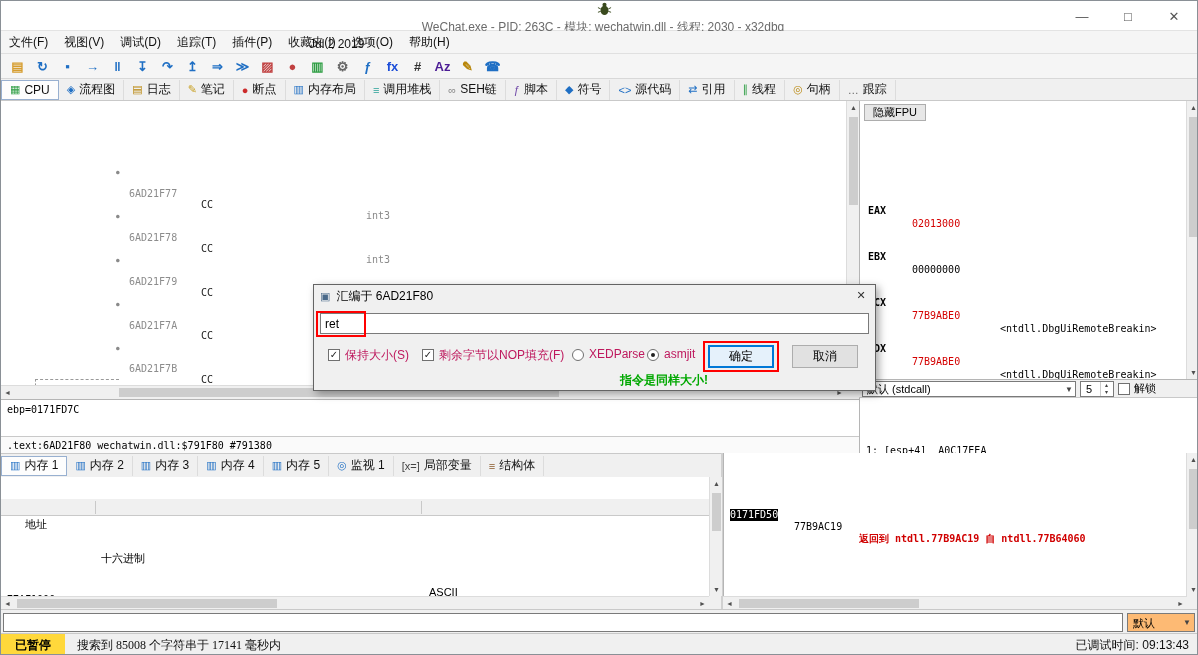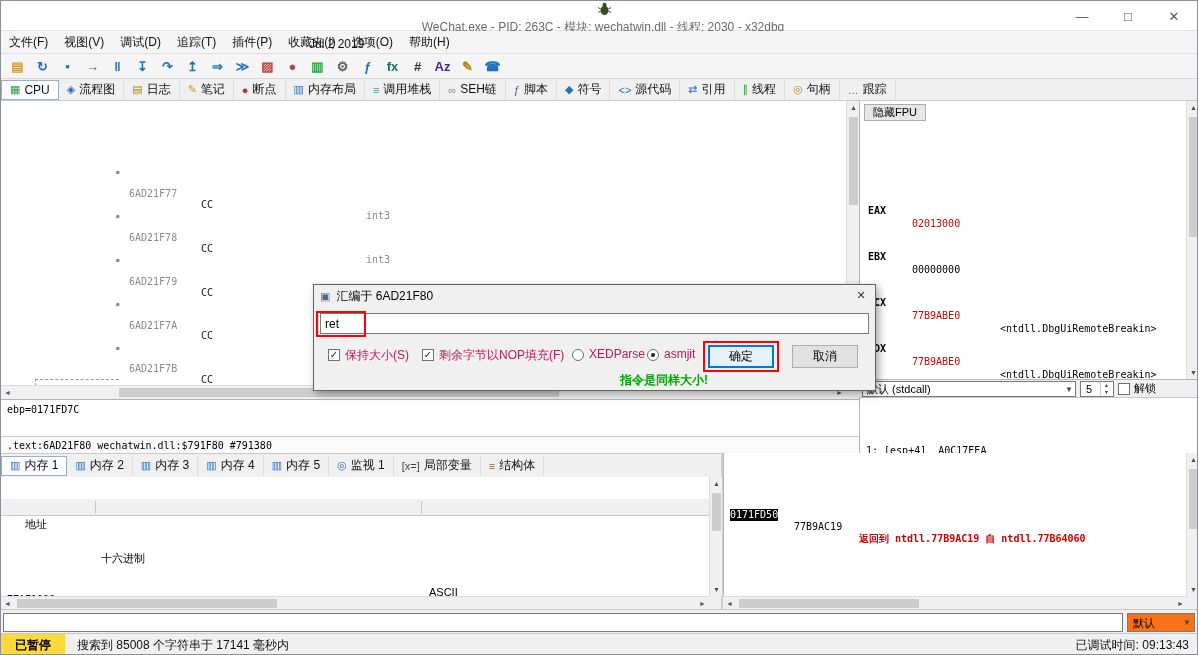--- a/index.html
+++ b/index.html
@@ -80,26 +80,26 @@
 .stack{position:absolute;left:722px;top:452px;width:464px;height:143px;background:#fff;border-left:1px solid #b5b5b5;font-family:"DejaVu Sans Mono",monospace;font-size:10px;white-space:pre;overflow:hidden;}
 .srow{position:relative;height:11.9px;line-height:11.9px;}
 .saddr{position:absolute;left:6px;color:#a00000;}
 .saddr.sel{background:#000;color:#fff;}
 .sval{position:absolute;left:70px;color:#000;}
 .scom{position:absolute;left:135px;color:#000;font-weight:bold;}
 .scom.red{color:#d00000;}
 
 .cmdbar{position:absolute;left:0;top:608px;width:100%;height:24px;background:#f0f0f0;border-top:1px solid #c9c9c9;}
 .cmdinput{position:absolute;left:2px;top:3px;width:1120px;height:19px;border:1px solid #7a7a7a;background:#fff;font-size:12px;padding:0 4px;}
-.cmddrop{position:absolute;left:1126px;top:3px;width:68px;height:19px;background:#f97316;border:1px solid #7a7a7a;font-size:11px;padding:2px 14px 0 5px;position:absolute;}
+.cmddrop{position:absolute;left:1126px;top:3px;width:68px;height:19px;background:#fdba74;border:1px solid #7a7a7a;font-size:11px;padding:2px 14px 0 5px;position:absolute;}
 .cmddrop .dd{position:absolute;right:3px;top:4px;font-size:8px;color:#444;}
 
 .statusbar{position:absolute;left:0;top:632px;width:100%;height:23px;background:#f0f0f0;border-top:1px solid #c9c9c9;display:flex;align-items:center;}
 .badge{height:100%;padding:0 14px;background:#ffd83b;display:flex;align-items:center;font-weight:bold;color:#000;}
-.statusmsg{margin-left:12px;color:#111;}
+.statusmsg{margin-left:12px;color:#111;font-family:Liberation Serif, serif;}
 .statustime{position:absolute;right:8px;color:#111;}
 
 .dialog{position:absolute;left:312px;top:283px;width:563px;height:107px;background:#f0f0f0;border:1px solid #646464;box-shadow:3px 3px 8px rgba(0,0,0,.35);z-index:50;}
 .dlgtitle{height:22px;display:flex;align-items:center;gap:6px;padding:0 6px;color:#000;}
 .dlgicon{color:#4a6a8a;font-size:11px;}
 .dlgclose{position:absolute;right:4px;top:2px;width:20px;height:17px;text-align:center;color:#333;font-size:11px;line-height:17px;}
 .dlginput{position:absolute;left:6px;top:28px;width:549px;height:21px;border:1px solid #7a7a7a;font-size:12px;padding:0 4px;background:#fff;}
 .dlgcb{position:absolute;top:64px;}
 .dlglbl{position:absolute;top:62px;font-size:12px;color:#be185d;}
 .radio{width:12px;height:12px;border:1px solid #707070;border-radius:50%;background:#fff;position:absolute;top:64px;}
@@ -181,21 +181,21 @@
       <span class="tbi" style="color: rgb(192, 64, 64);">▨</span>
 
       <span class="tbi" style="color: rgb(192, 64, 64);">●</span>
 
       <span class="tbi" style="color: rgb(47, 158, 68);">▥</span>
 
       <span class="tbi" style="color: rgb(102, 102, 102);">⚙</span>
 
       <span class="tbi" style="color: rgb(31, 111, 196);">ƒ</span>
 
-      <span class="tbi" style="color: #0f766e; text-align: center;">fx</span>
+      <span class="tbi" style="color: #1d4ed8; text-align: center;">fx</span>
 
       <span class="tbi" style="color: rgb(51, 51, 51);">#</span>
 
       <span class="tbi" style="color: #4c1d95;">Az</span>
 
       <span class="tbi" style="color: rgb(184, 134, 11);">✎</span>
 
       <span class="tbi" style="color: rgb(31, 111, 196);">☎</span>
     </div>
 

